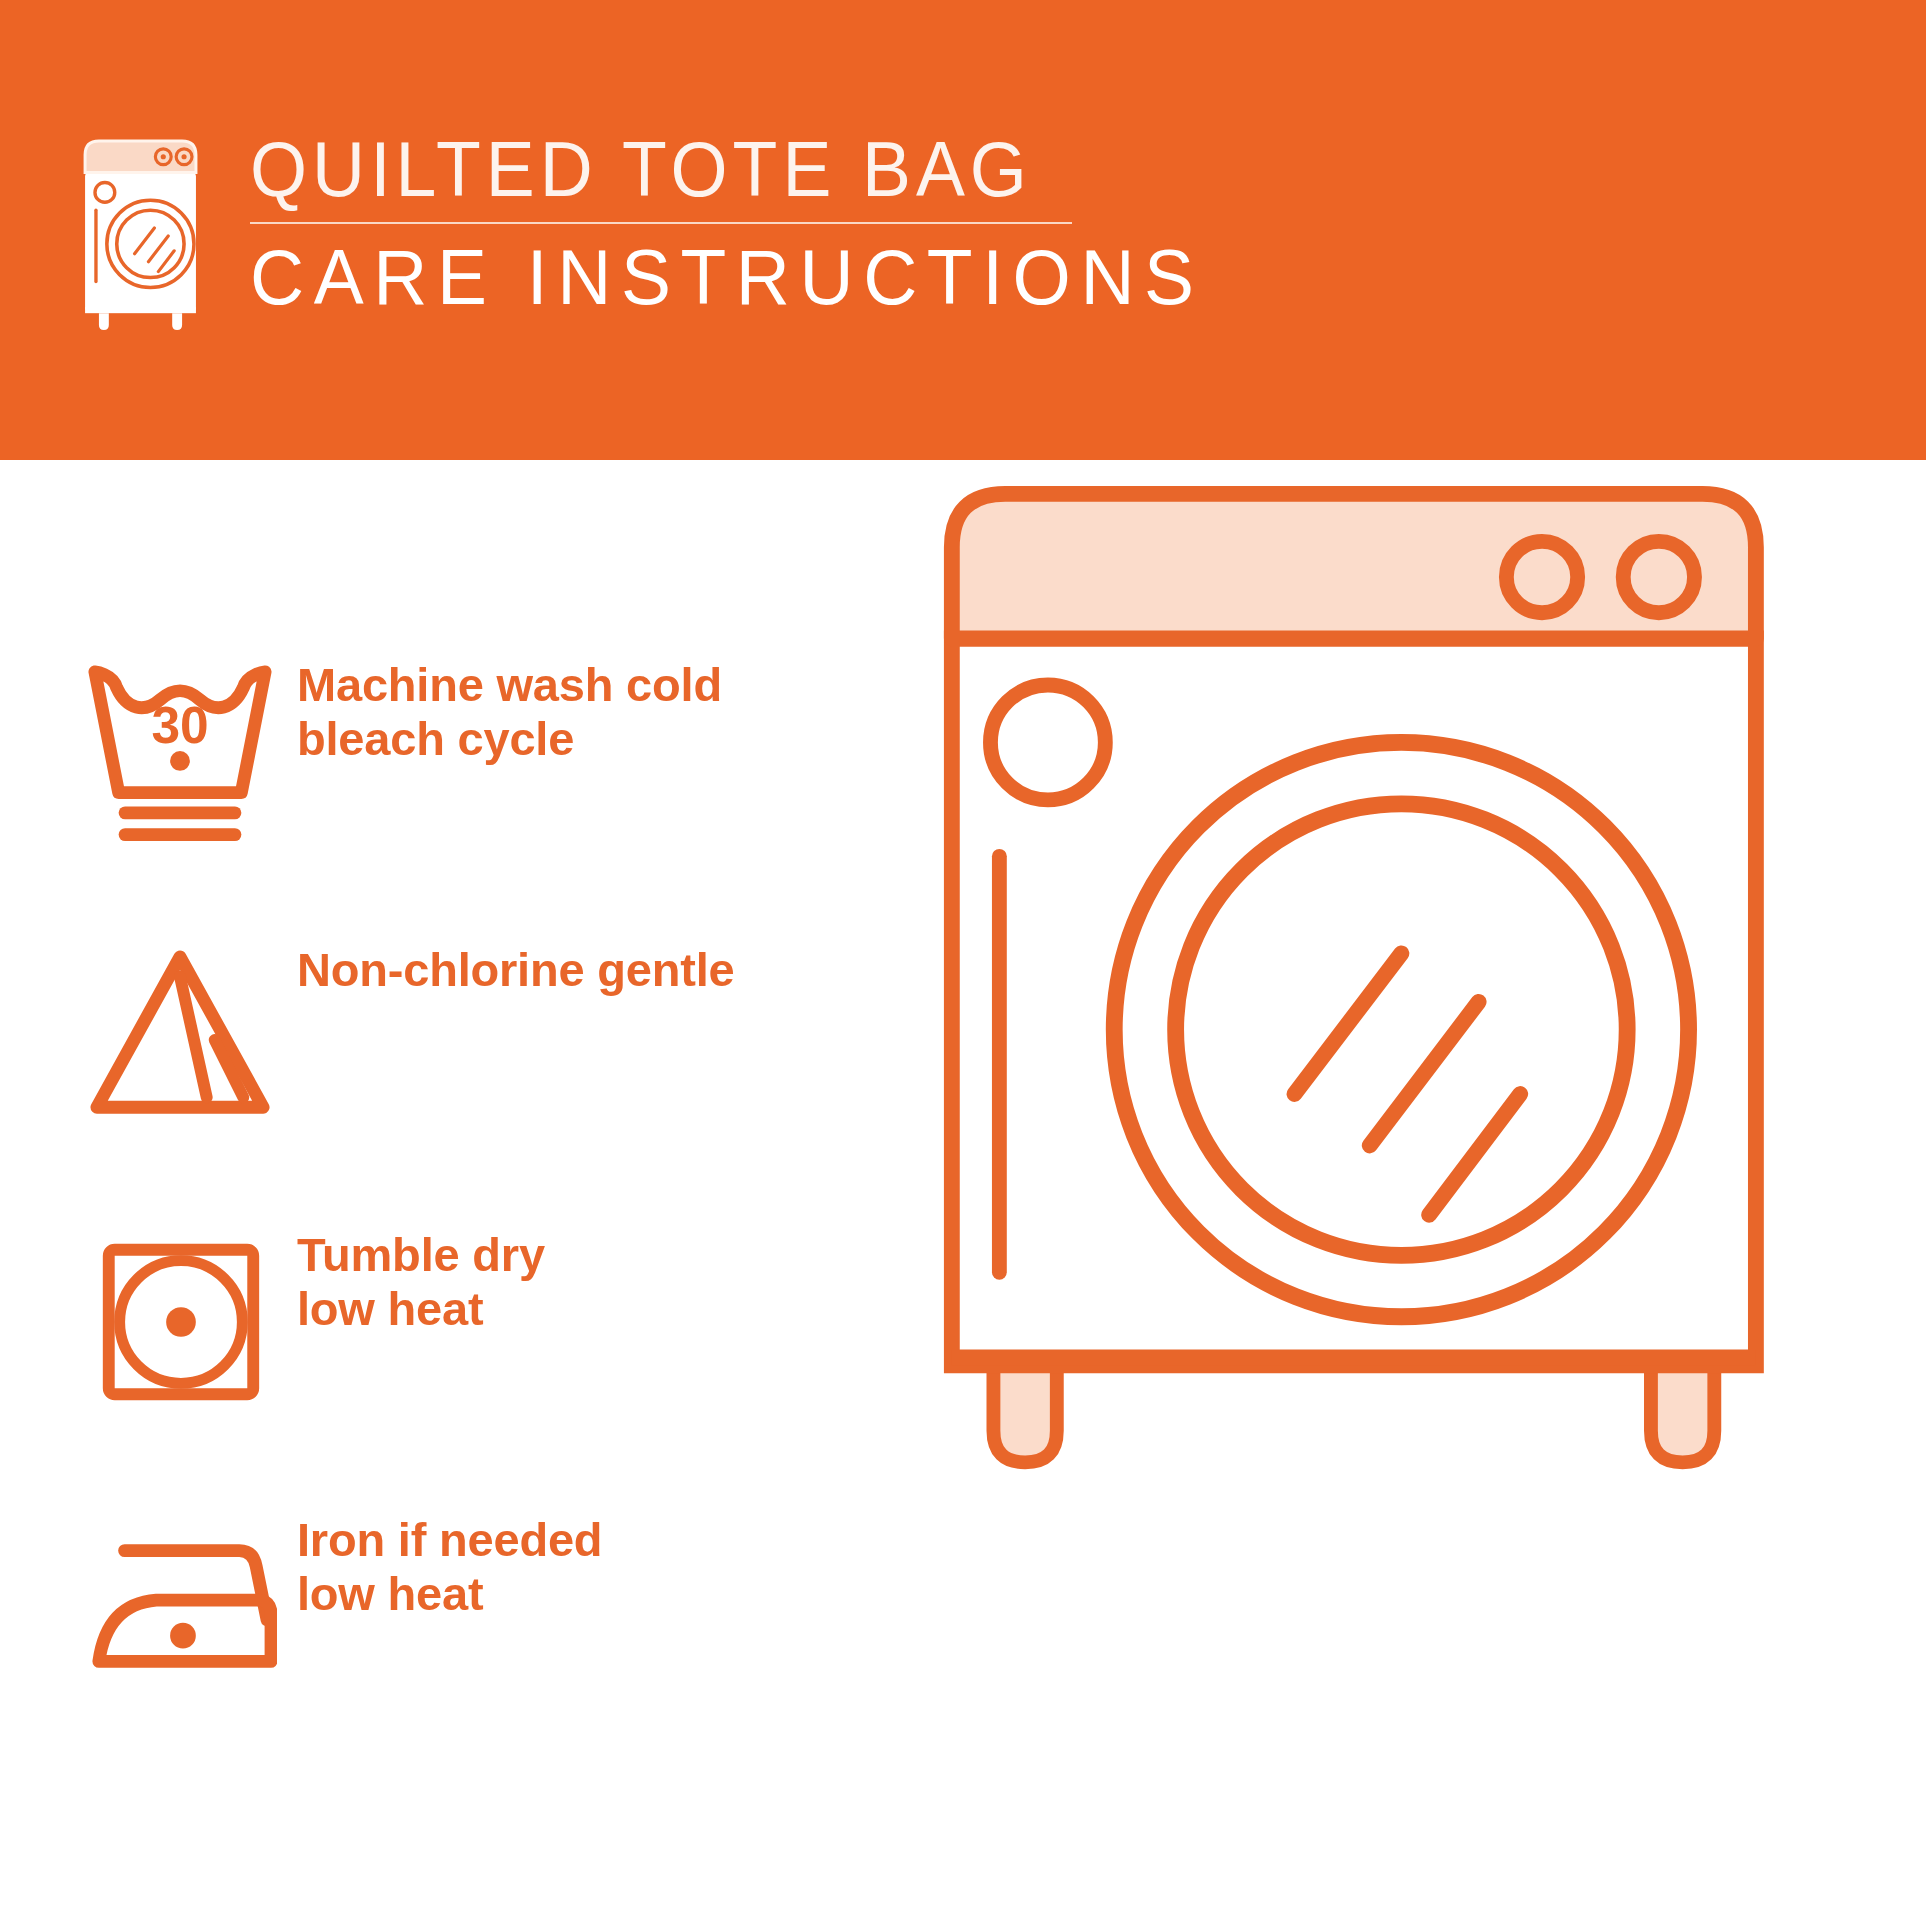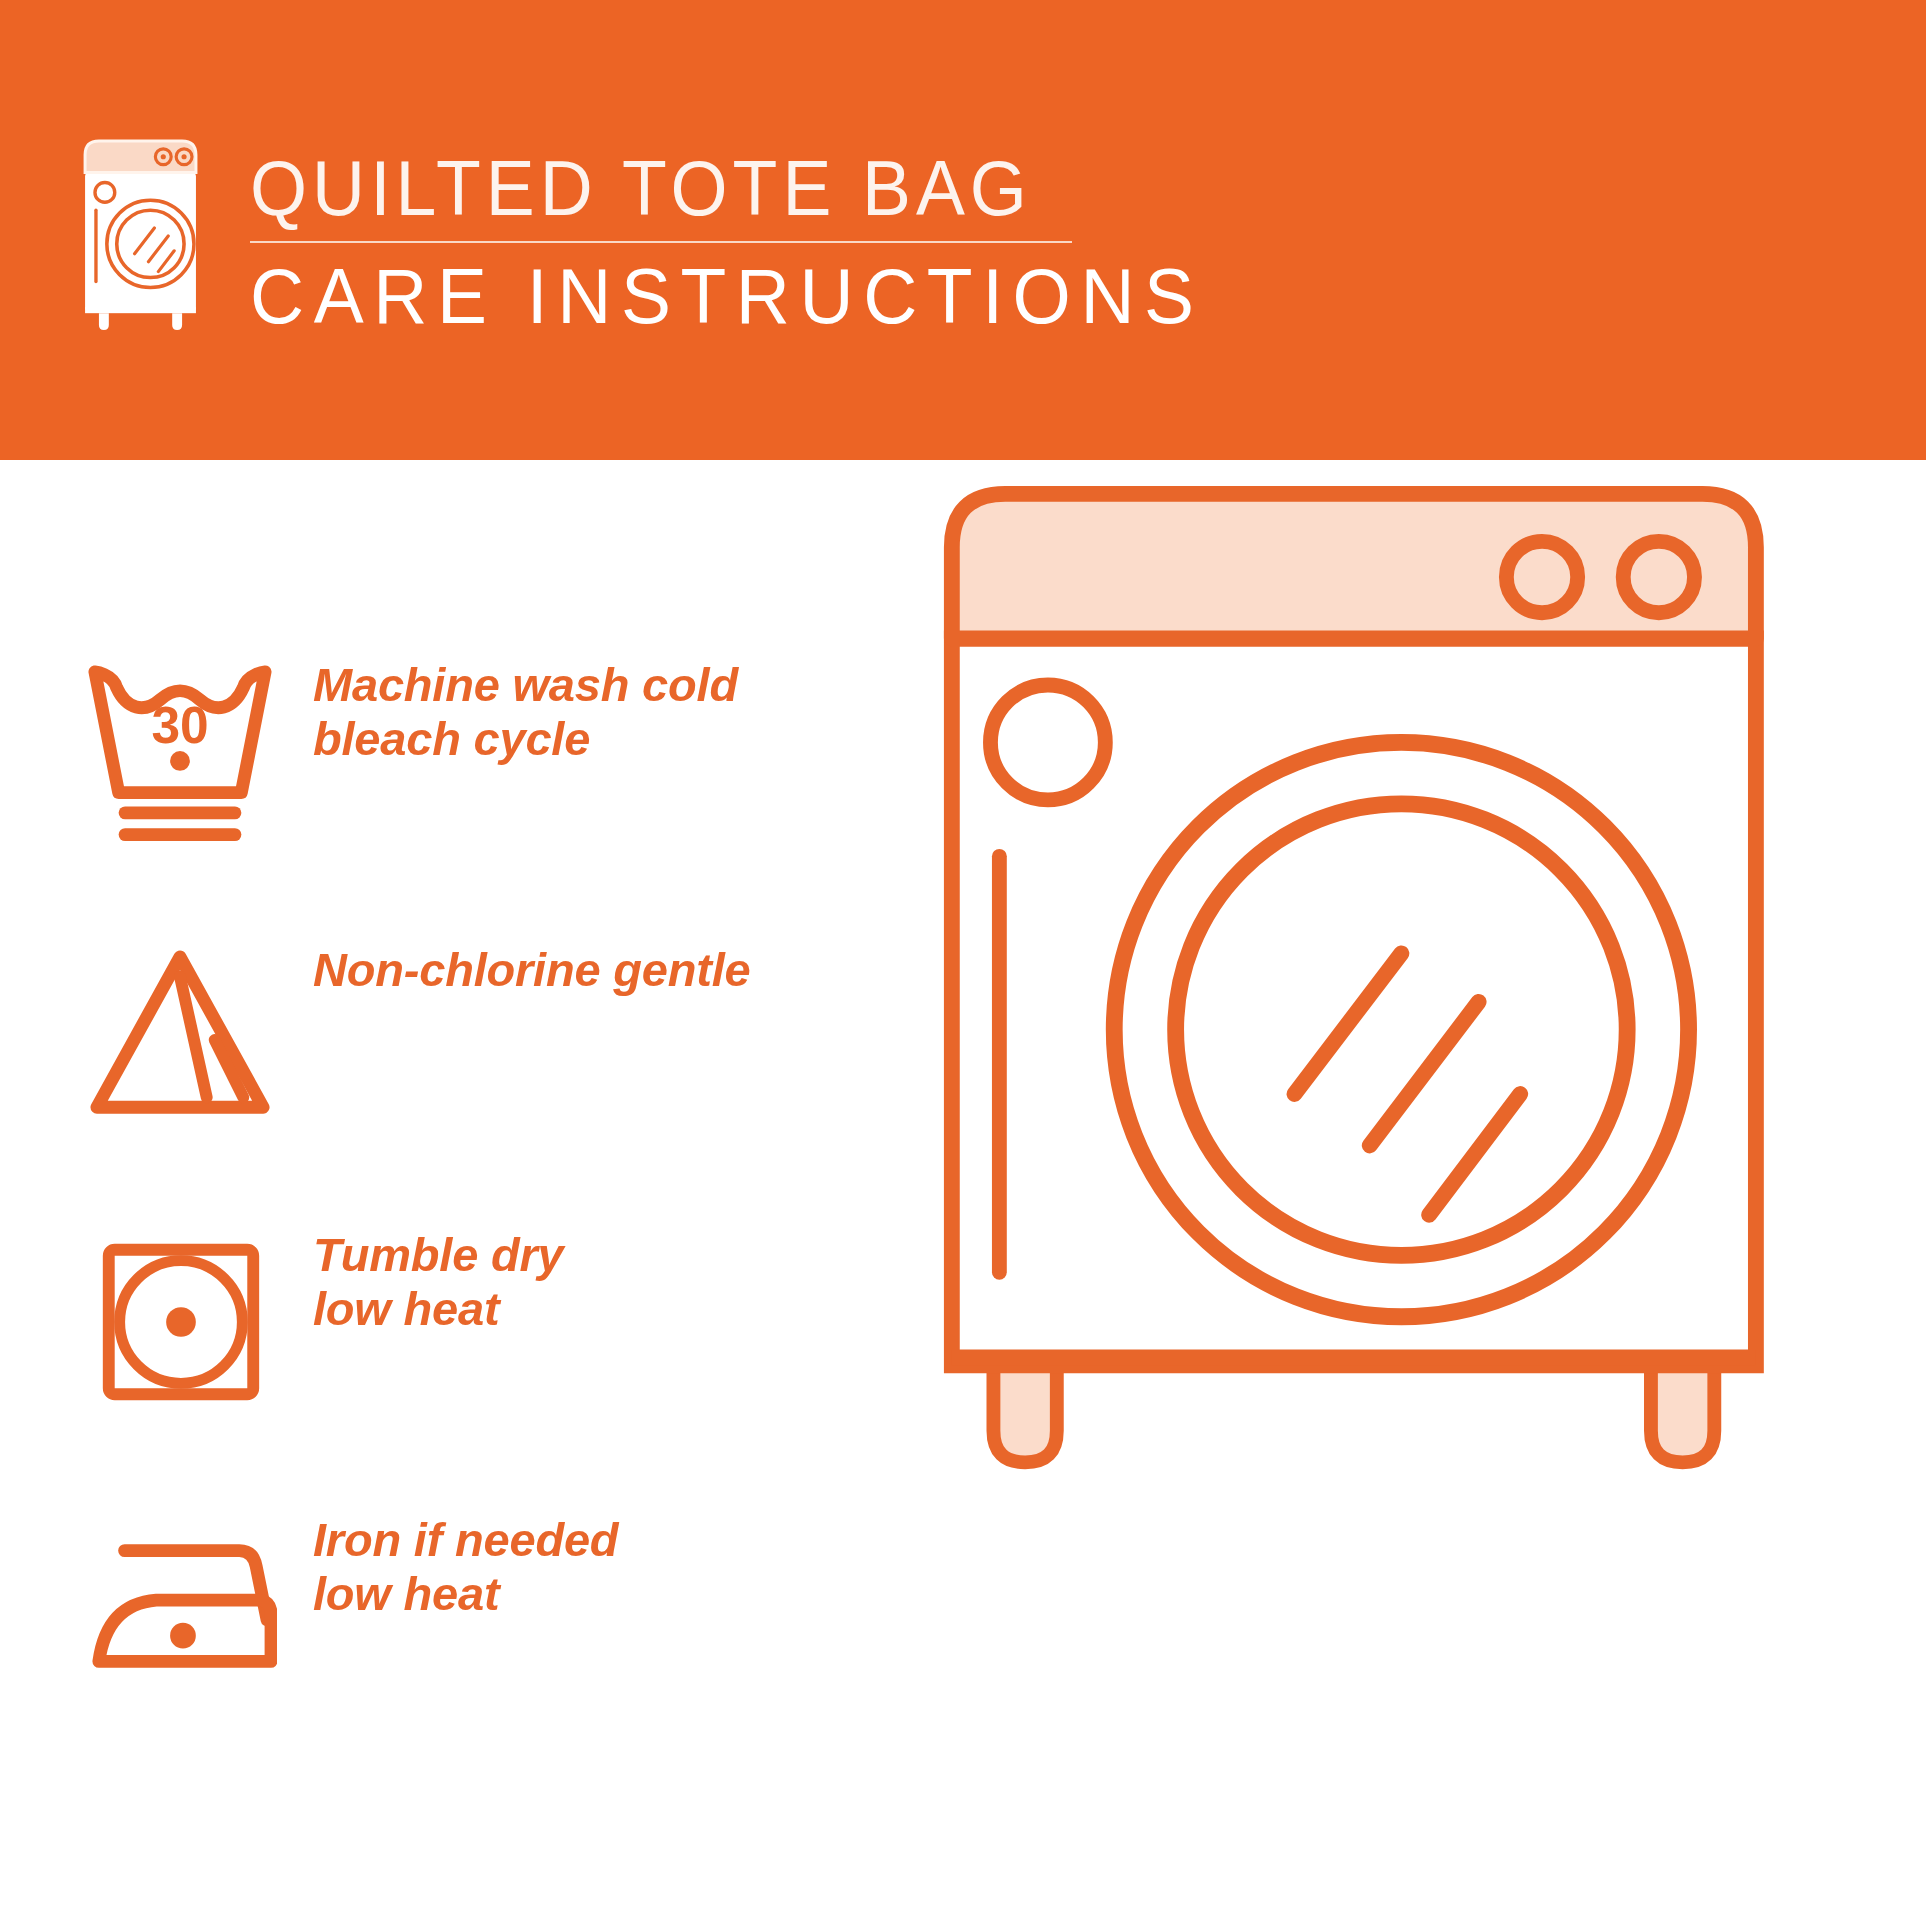--- a/index.html
+++ b/index.html
@@ -37,21 +37,20 @@
   #header-logo {
     width: 141px;
     height: 198px;
     flex: 0 0 auto;
     margin-top: 6px;
   }
   #header-text-block {
     flex: 1 1 auto;
     margin-left: 38px;
     padding-top: 0px;
-    margin-top: 19px;
   }
   #header-title-1 {
     color: #FDF3ED;
     font-size: 78px;
     line-height: 85px;
     font-weight: 300;
     letter-spacing: 5.4px;
     white-space: nowrap;
     font-family: "Liberation Sans", sans-serif;
     transform: scaleX(0.94);
@@ -103,28 +102,27 @@
   .care-symbol {
     flex: 0 0 auto;
     width: 194px;
     height: 188px;
     display: flex;
     align-items: center;
     justify-content: center;
   }
   .care-text {
     flex: 1 1 auto;
-    margin-left: 36px;
+    margin-left: 20px;
     color: #E8662A;
     font-size: 47px;
     line-height: 54px;
     font-weight: 700;
     font-family: "Liberation Sans", sans-serif;
     letter-spacing: -0.2px;
-    font-style: italic;
   }
   .care-text span {
     display: block;
   }
   #washer-svg {
     position: absolute;
     left: 936px;
     top: 20px;
   }
 </style>

